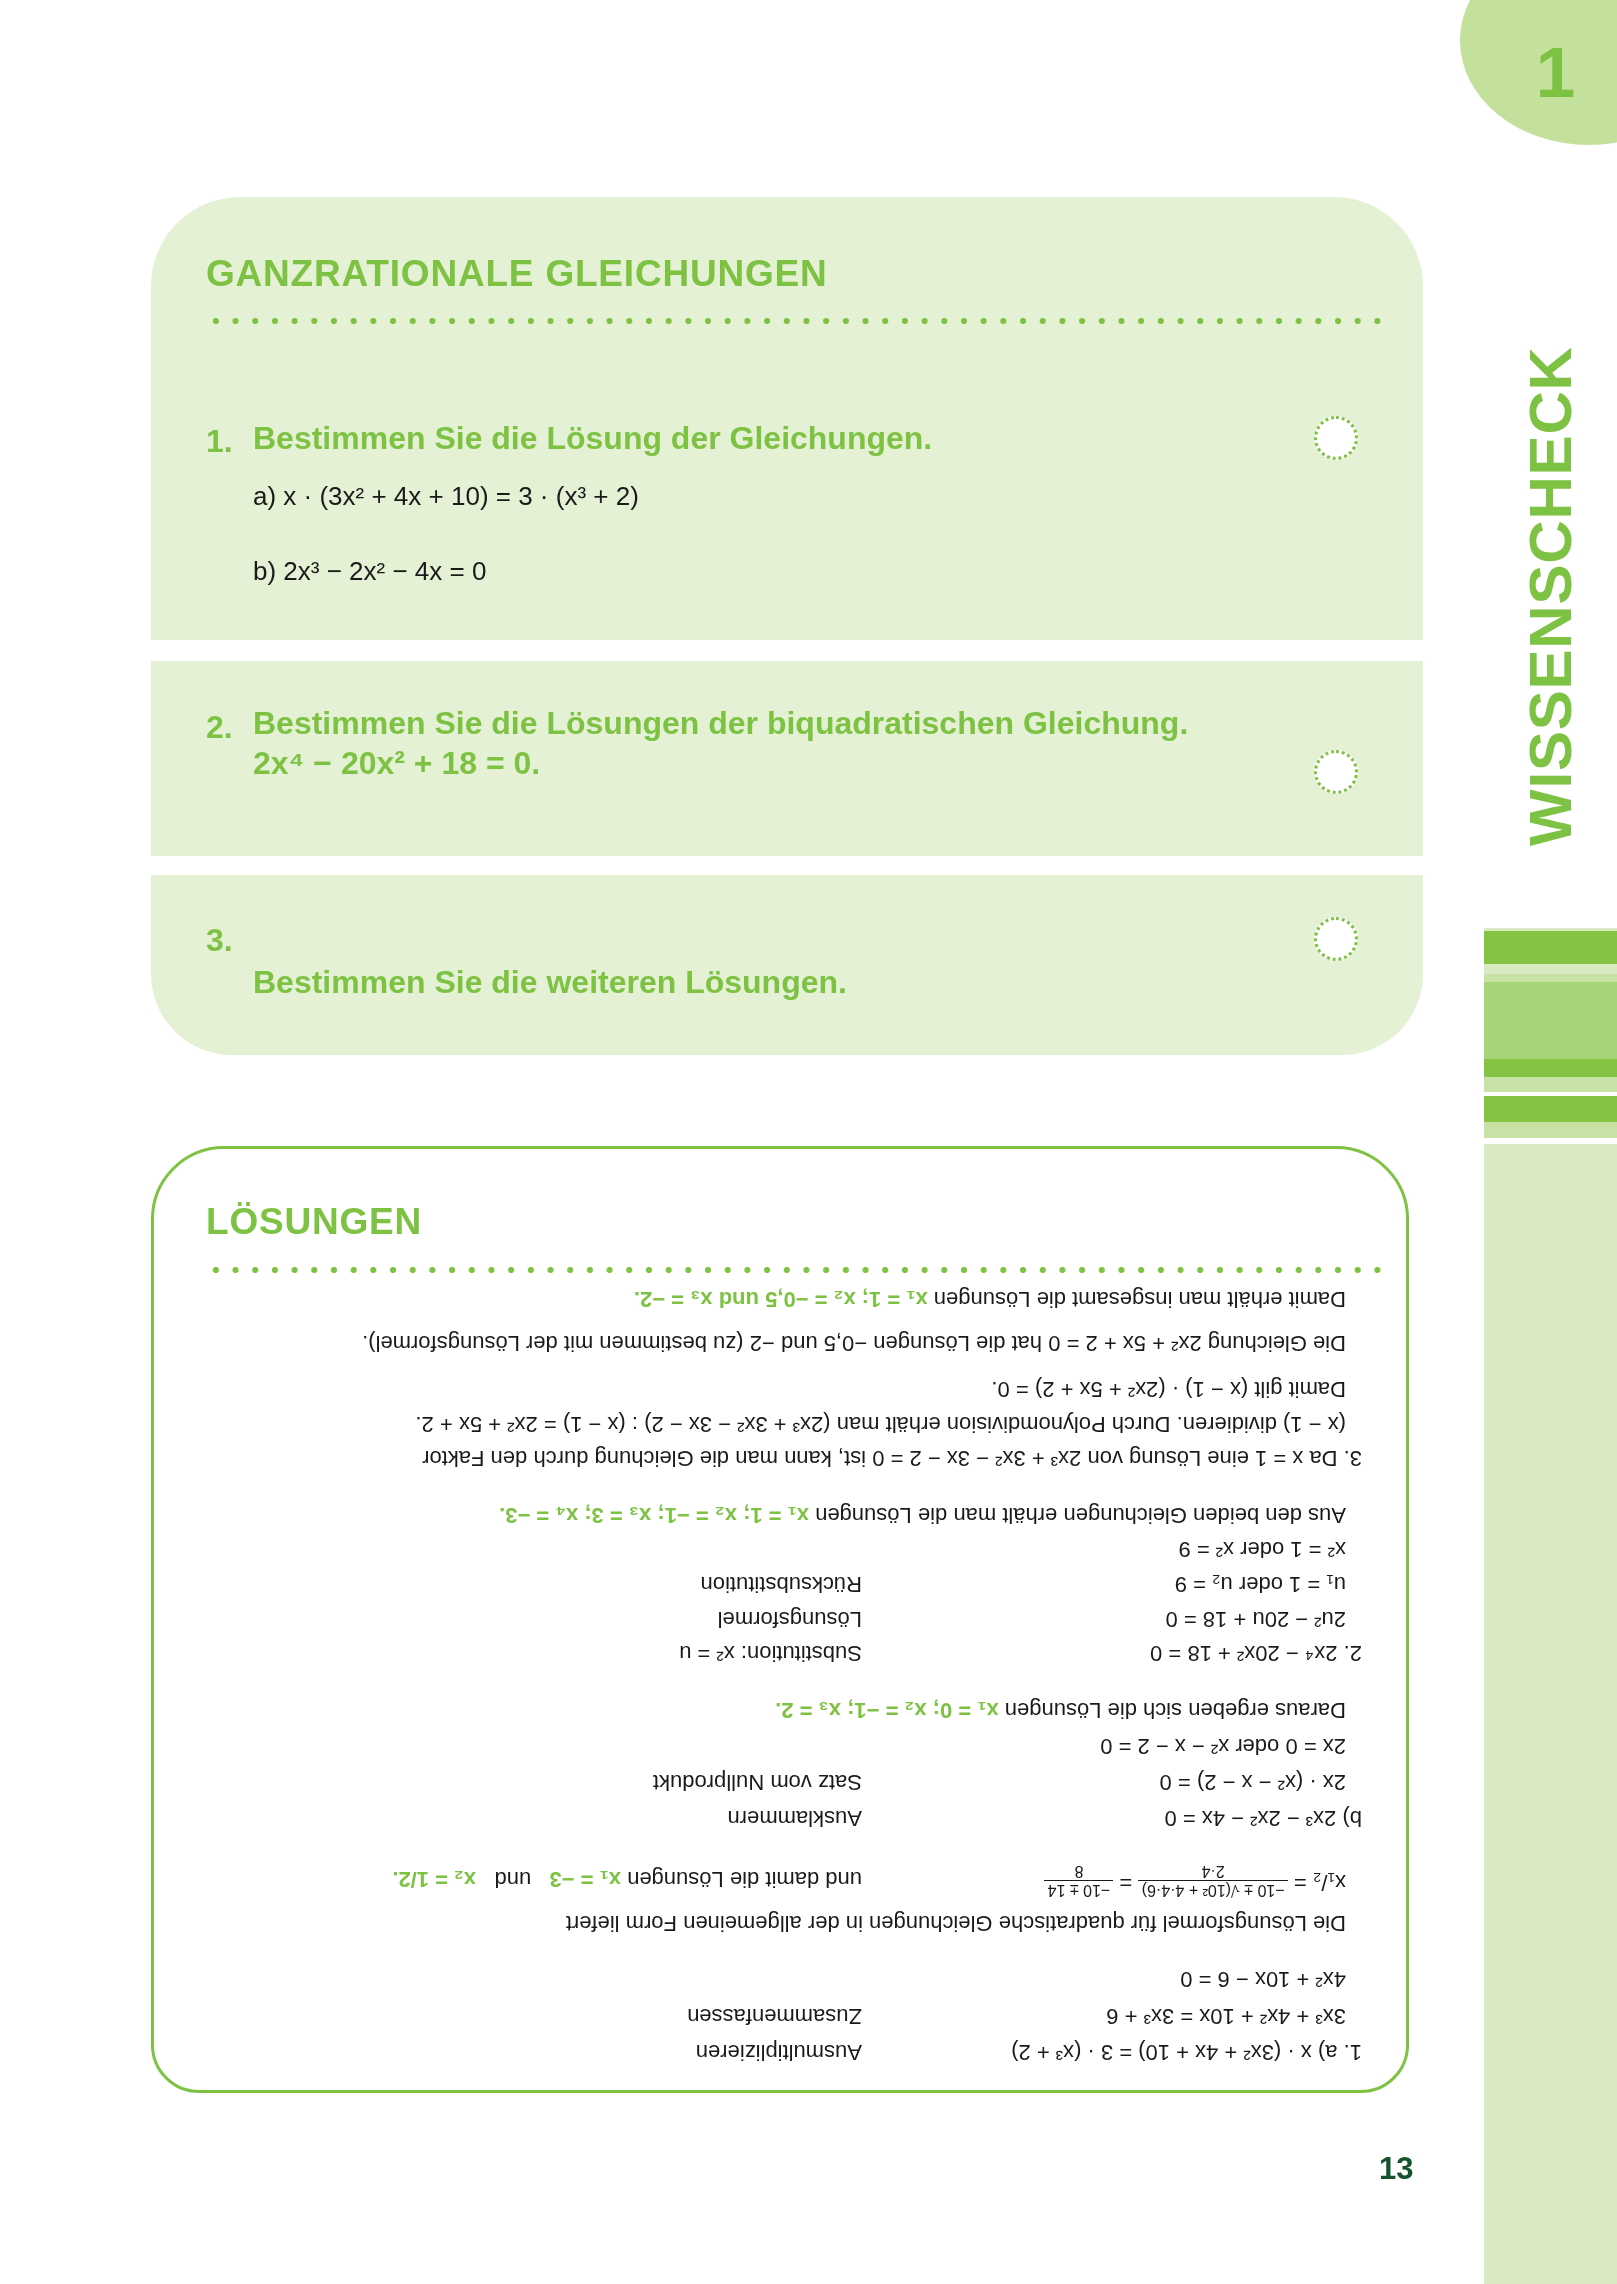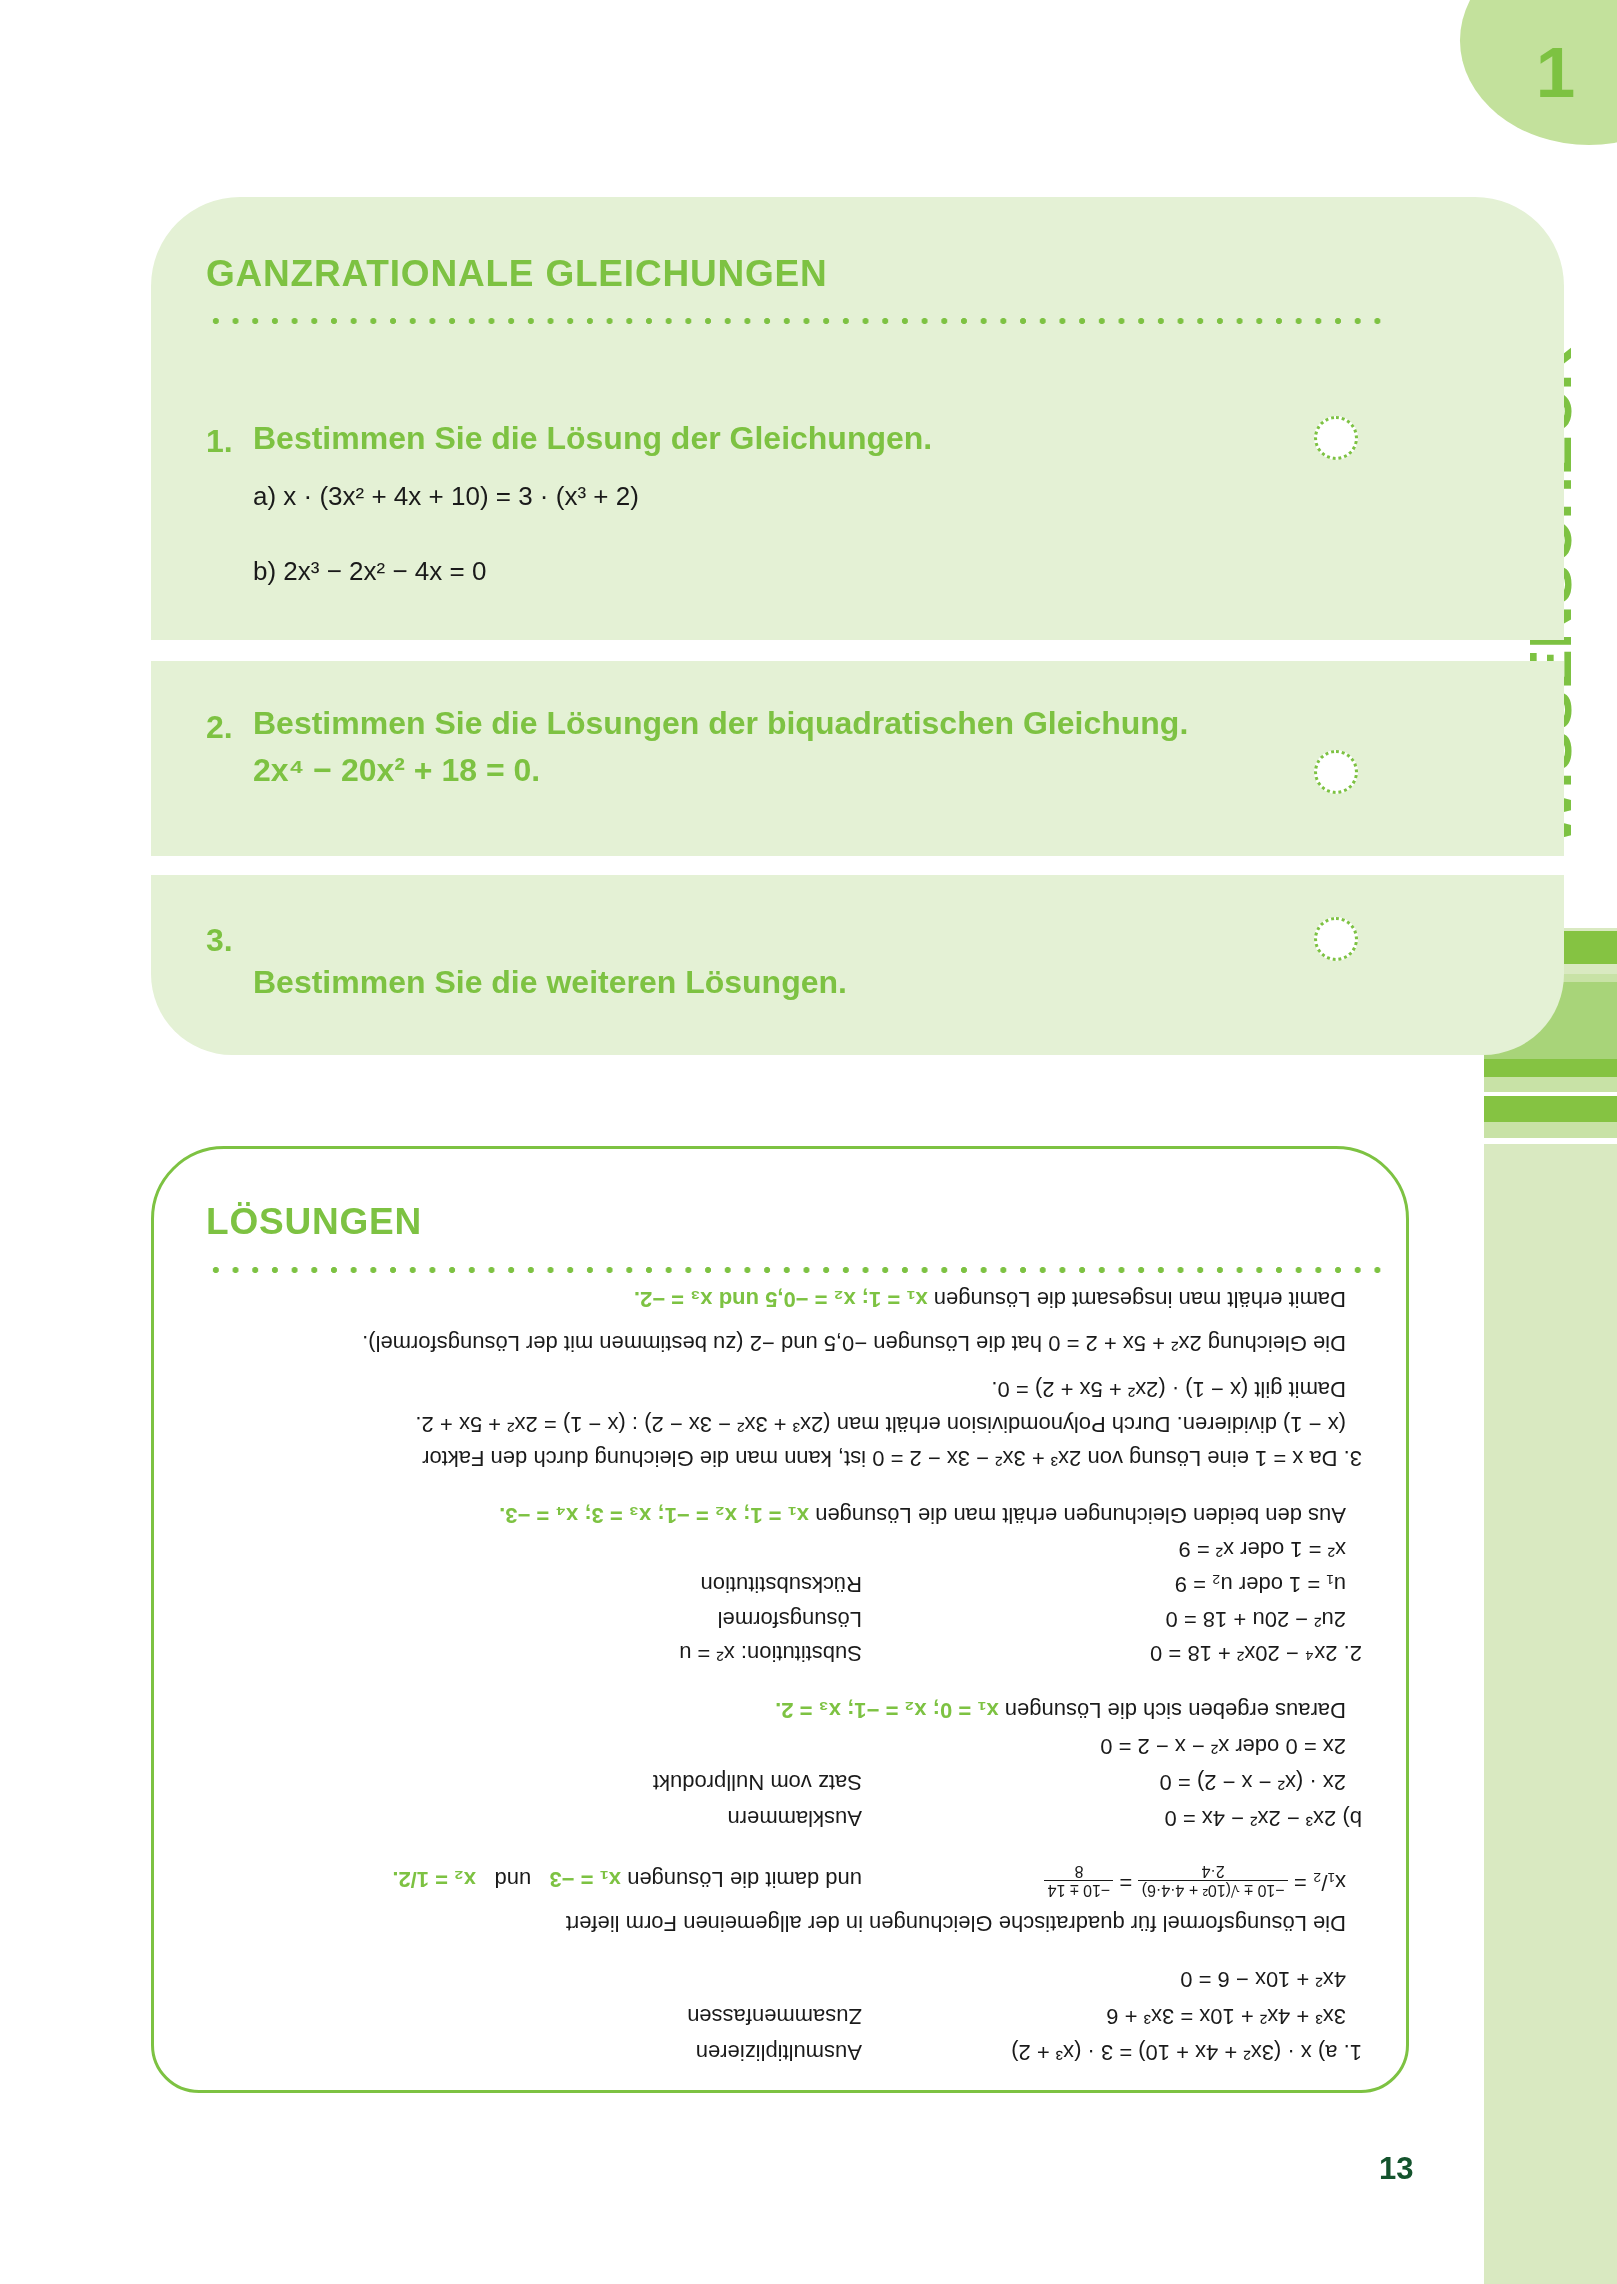--- a/index.html
+++ b/index.html
@@ -24,21 +24,21 @@
     white-space: nowrap; line-height: 60px;
   }
   .side-strip { position: absolute; left: 1484px; width: 134px; }
   .s-light { background: #d9e9c1; }
   .s-mid { background: #a8d479; }
   .s-dark { background: #85c342; }
   .s-pale { background: #c8e2a6; }
 
   
   .card {
-    position: absolute; left: 151px; width: 1413px; background: #e4f1d5;
+    position: absolute; left: 151px; width: 1272px; background: #e4f1d5;
   }
   .card1 { top: 197px; height: 443px; border-radius: 89px 89px 0 0; }
   .card2 { top: 661px; height: 195px; }
   .card3 { top: 875px; height: 180px; border-radius: 0 0 81px 81px; }
   .section-title {
     position: absolute; left: 55px; font-size: 37px; font-weight: bold;
     color: #7dc242; letter-spacing: 0.8px;
   }
   .dots {
     position: absolute; left: 55px; width: 1179px; height: 8px;
@@ -112,21 +112,21 @@
   </div>
   <div class="q-sub" style="top:359px;">
     <span>b)</span>
     <span>2x³ − 2x² − 4x = 0</span>
   </div>
 </div>
 
 <div class="card card2">
   <div class="q-num" style="top:48px;">2.</div>
   <div class="q-text" style="top:40px;">Bestimmen Sie die Lösungen der biquadratischen Gleichung.</div>
-  <div class="q-text" style="top:87px;">2x⁴ − 20x² + 18 = 0.</div>
+  <div class="q-text" style="top:80px;">2x⁴ − 20x² + 18 = 0.</div>
   <div class="check-circle" style="top:89px;"></div>
 </div>
 
 <div class="card card3">
   <div class="q-num" style="top:47px;">3.</div>
   <div class="q-text" style="top:85px;">Bestimmen Sie die weiteren Lösungen.</div>
   <div class="check-circle" style="top:42px;"></div>
 </div>
 
 <div class="solutions">

